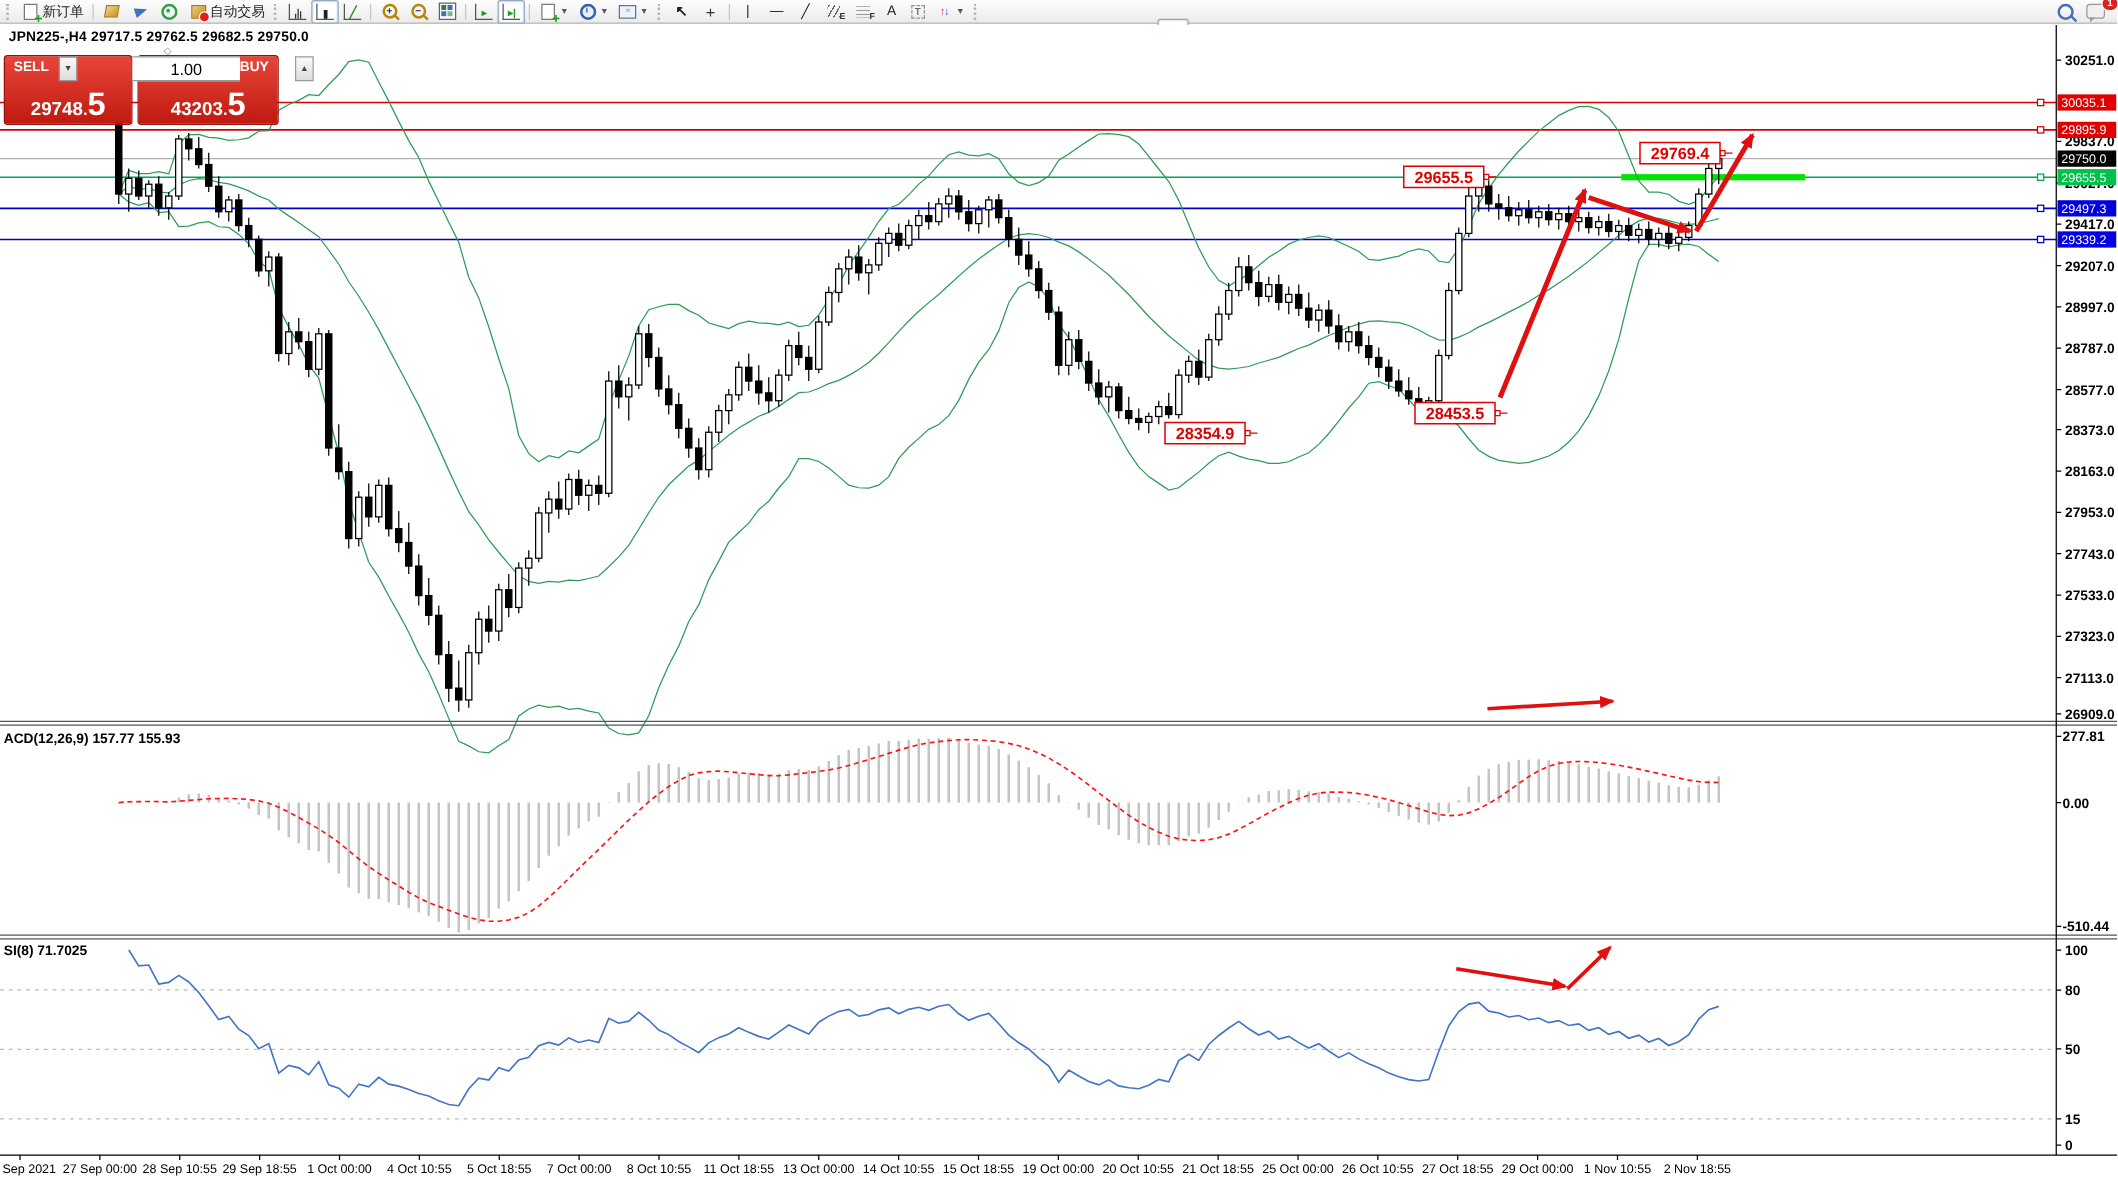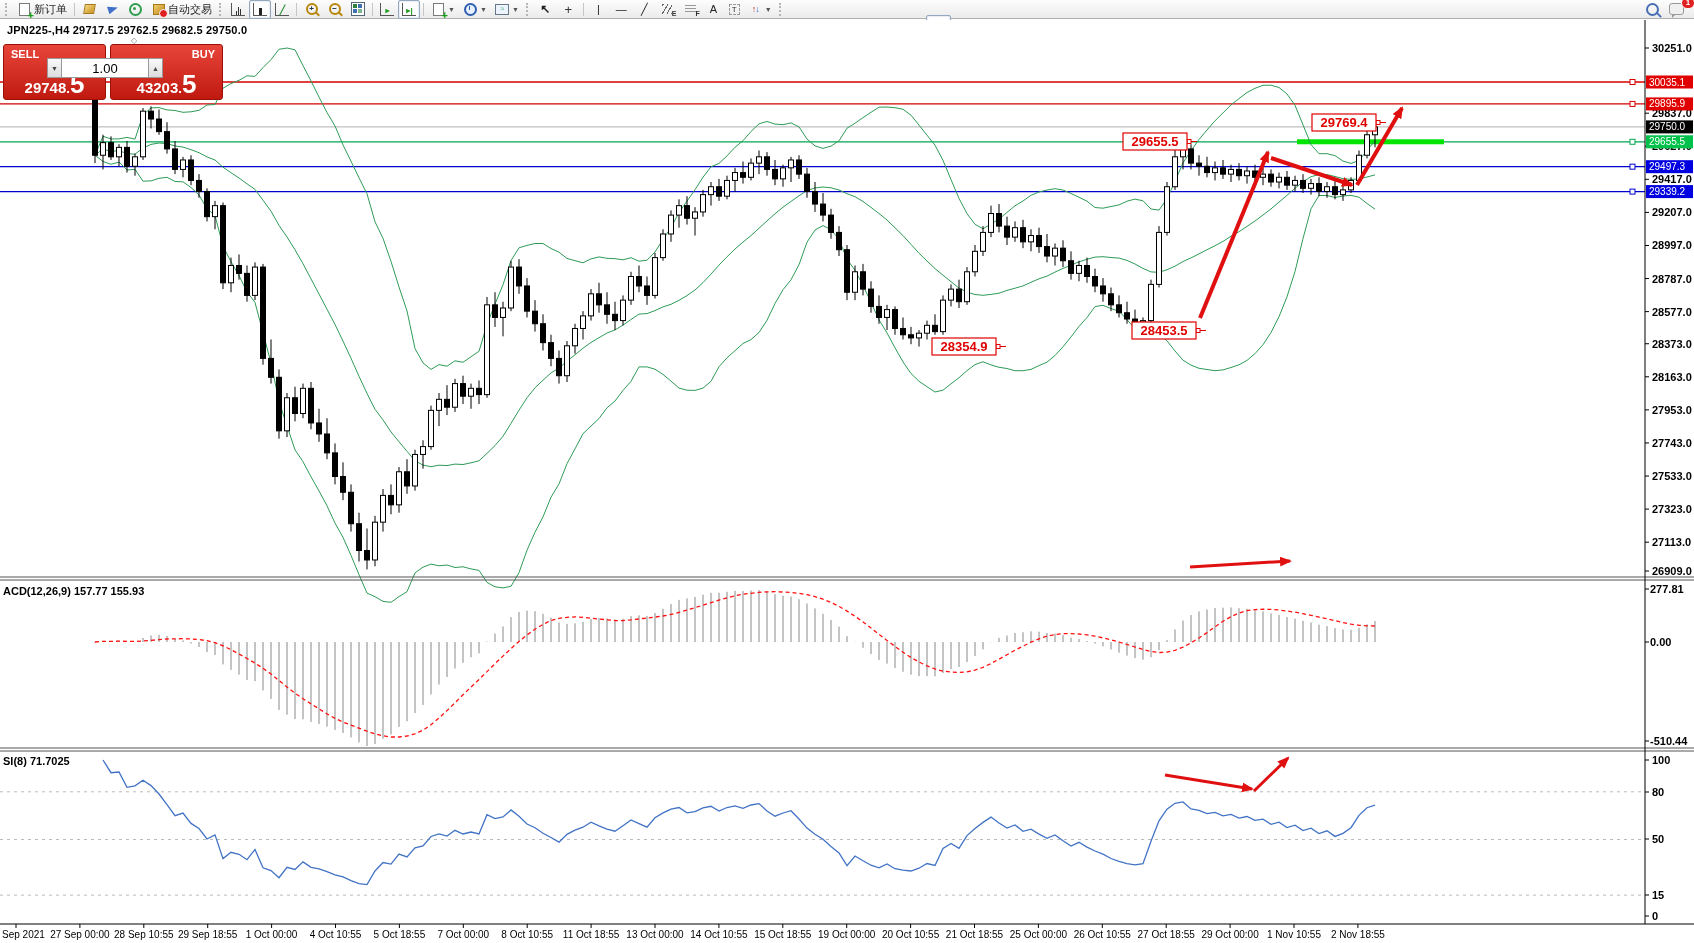--- a/index.html
+++ b/index.html
@@ -54,21 +54,21 @@
   .indlabel{position:absolute;font-size:11px;font-weight:600;color:#000;}
   .diamond{position:absolute;left:131px;top:16px;font-size:8px;color:#888;}
   
   .panel{position:absolute;left:3px;top:24px;width:210px;height:56px;}
   .obtn{position:absolute;top:0;height:56px;background:linear-gradient(#e8453a,#c01a10);border:1px solid #9a0f08;border-radius:3px;box-sizing:border-box;color:#fff;}
   .obtn.sell{left:0;width:103px;} .obtn.buy{left:107px;width:113px;}
   .olab{position:absolute;top:3px;font-size:11px;font-weight:bold;color:#fff;}
   .sell .olab{left:7px;} .buy .olab{right:7px;}
   .oprice{position:absolute;bottom:2px;width:100%;text-align:center;white-space:nowrap;}
   .pm{font:bold 15px "Liberation Sans",sans-serif;} .pd{font:bold 13px "Liberation Sans",sans-serif;} .pp{font:bold 26px/20px "Liberation Sans",sans-serif;}
-  .vol{position:absolute;left:44px;top:14px;height:20px;display:flex;z-index:2;}
+  .vol{position:absolute;left:44px;top:1px;height:20px;display:flex;z-index:2;gap:44px;}
   .spin{width:15px;height:20px;background:linear-gradient(#fafafa,#dcdcdc);border:1px solid #999;box-sizing:border-box;font-size:7px;color:#444;display:flex;align-items:center;justify-content:center;}
   .vfield{width:86px;height:20px;background:#fff;border:1px solid #999;border-left:none;border-right:none;box-sizing:border-box;font-size:13px;color:#000;display:flex;align-items:center;justify-content:center;}
 </style>
 </head>
 <body>
 
 <div class="app">
 
   <div class="tb">
     <span class="grip"></span>

